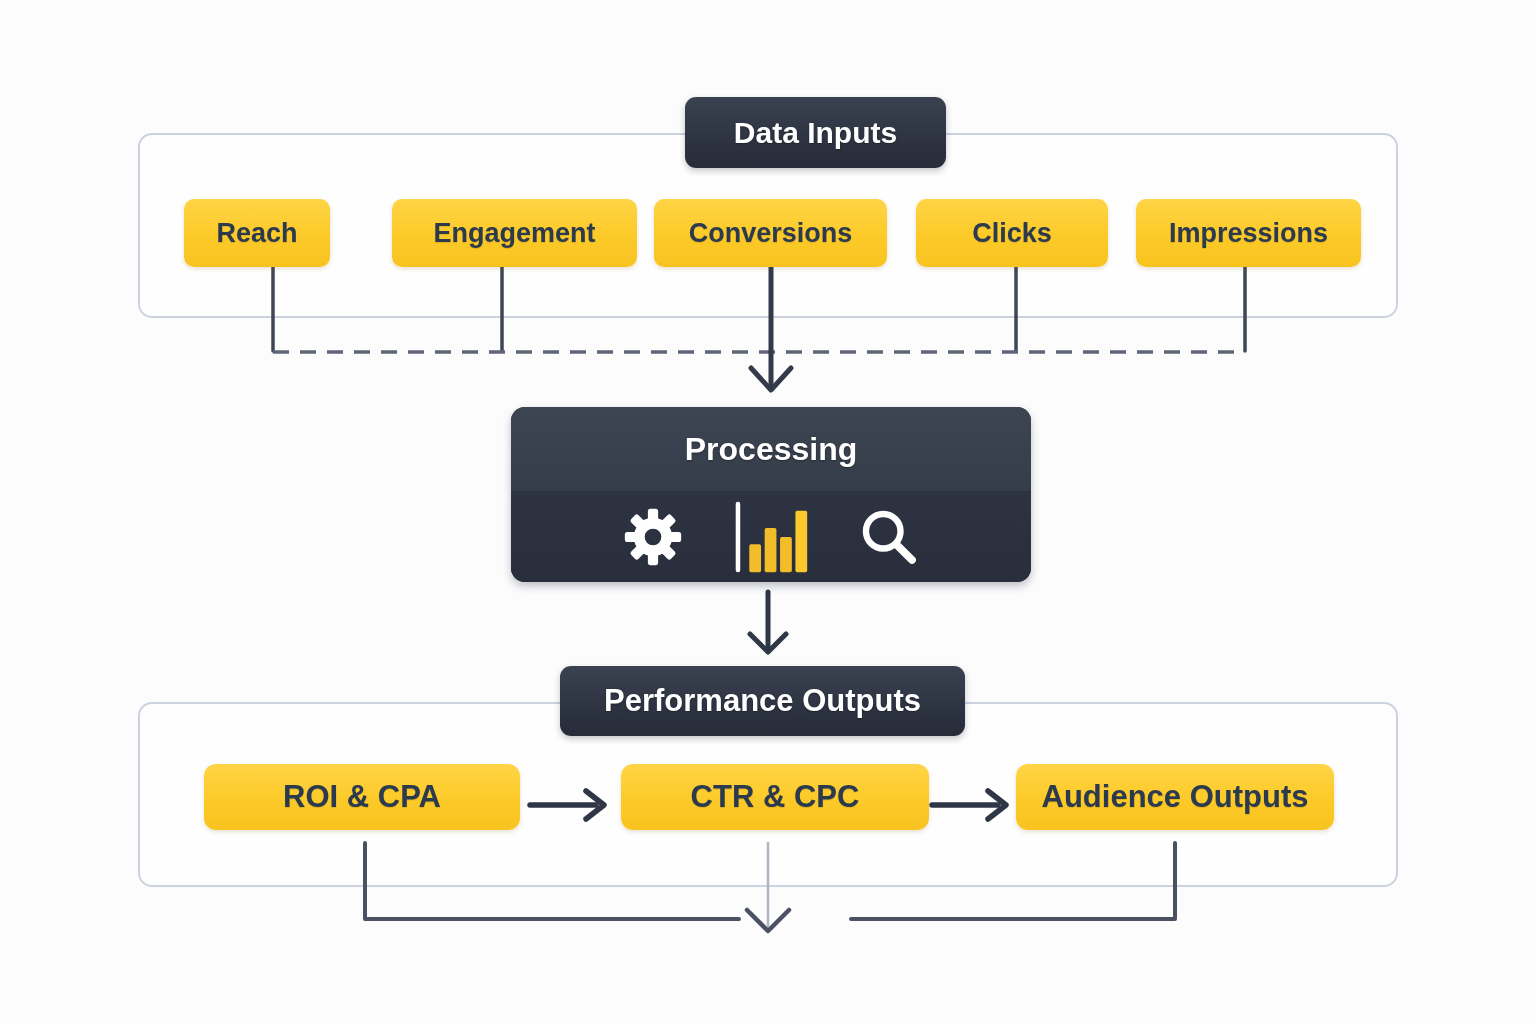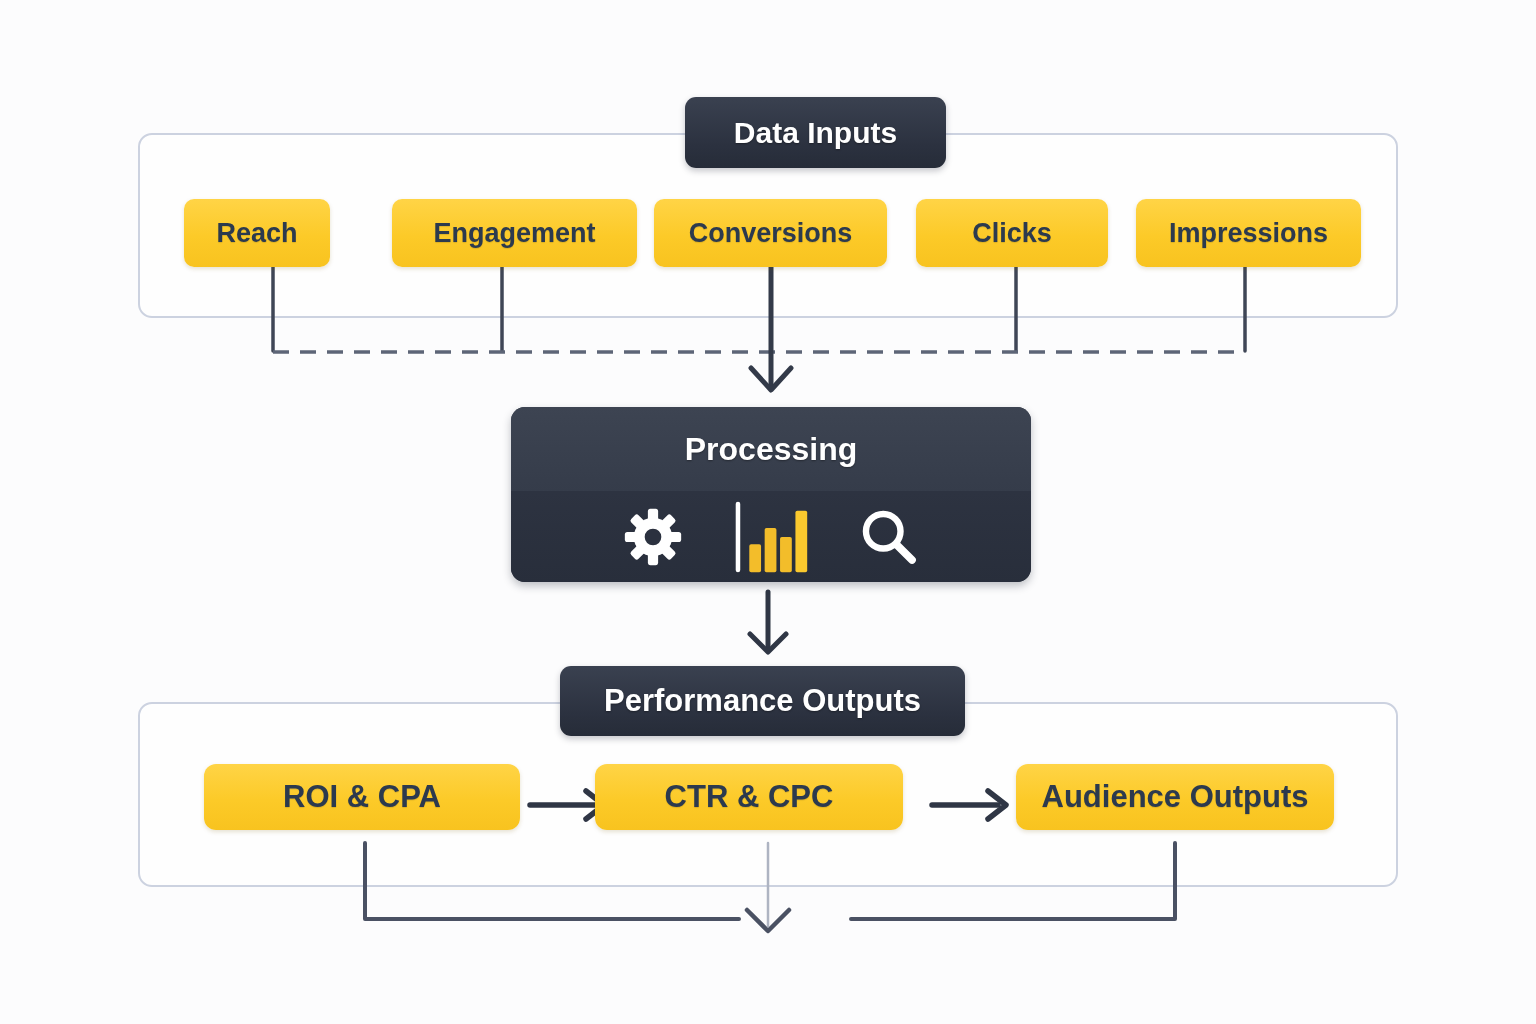--- a/index.html
+++ b/index.html
@@ -40,21 +40,21 @@
   }
   .row1{top:199px;height:68px;}
   #n-reach{left:184px;width:146px;}
   #n-engagement{left:374px;width:245px;margin-left:18px;}
   #n-conversions{left:654px;width:233px;}
   #n-clicks{left:916px;width:192px;}
   #n-impressions{left:1136px;width:225px;}
 
   .row2{top:764px;height:66px;font-size:31px;border-radius:12px;}
   #n-roi{left:204px;width:316px;}
-  #n-ctr{left:595px;width:308px;}
+  #n-ctr{left:621px;width:308px;}
   #n-aud{left:1016px;width:318px;}
 
   
   #proc{
     position:absolute;z-index:3;left:511px;top:407px;width:520px;height:175px;
     background:#2b313f;border-radius:14px;overflow:hidden;
     box-shadow:0 4px 8px rgba(30,35,50,.28);
   }
   #proc .band-title{
     height:84px;display:flex;align-items:center;justify-content:center;

